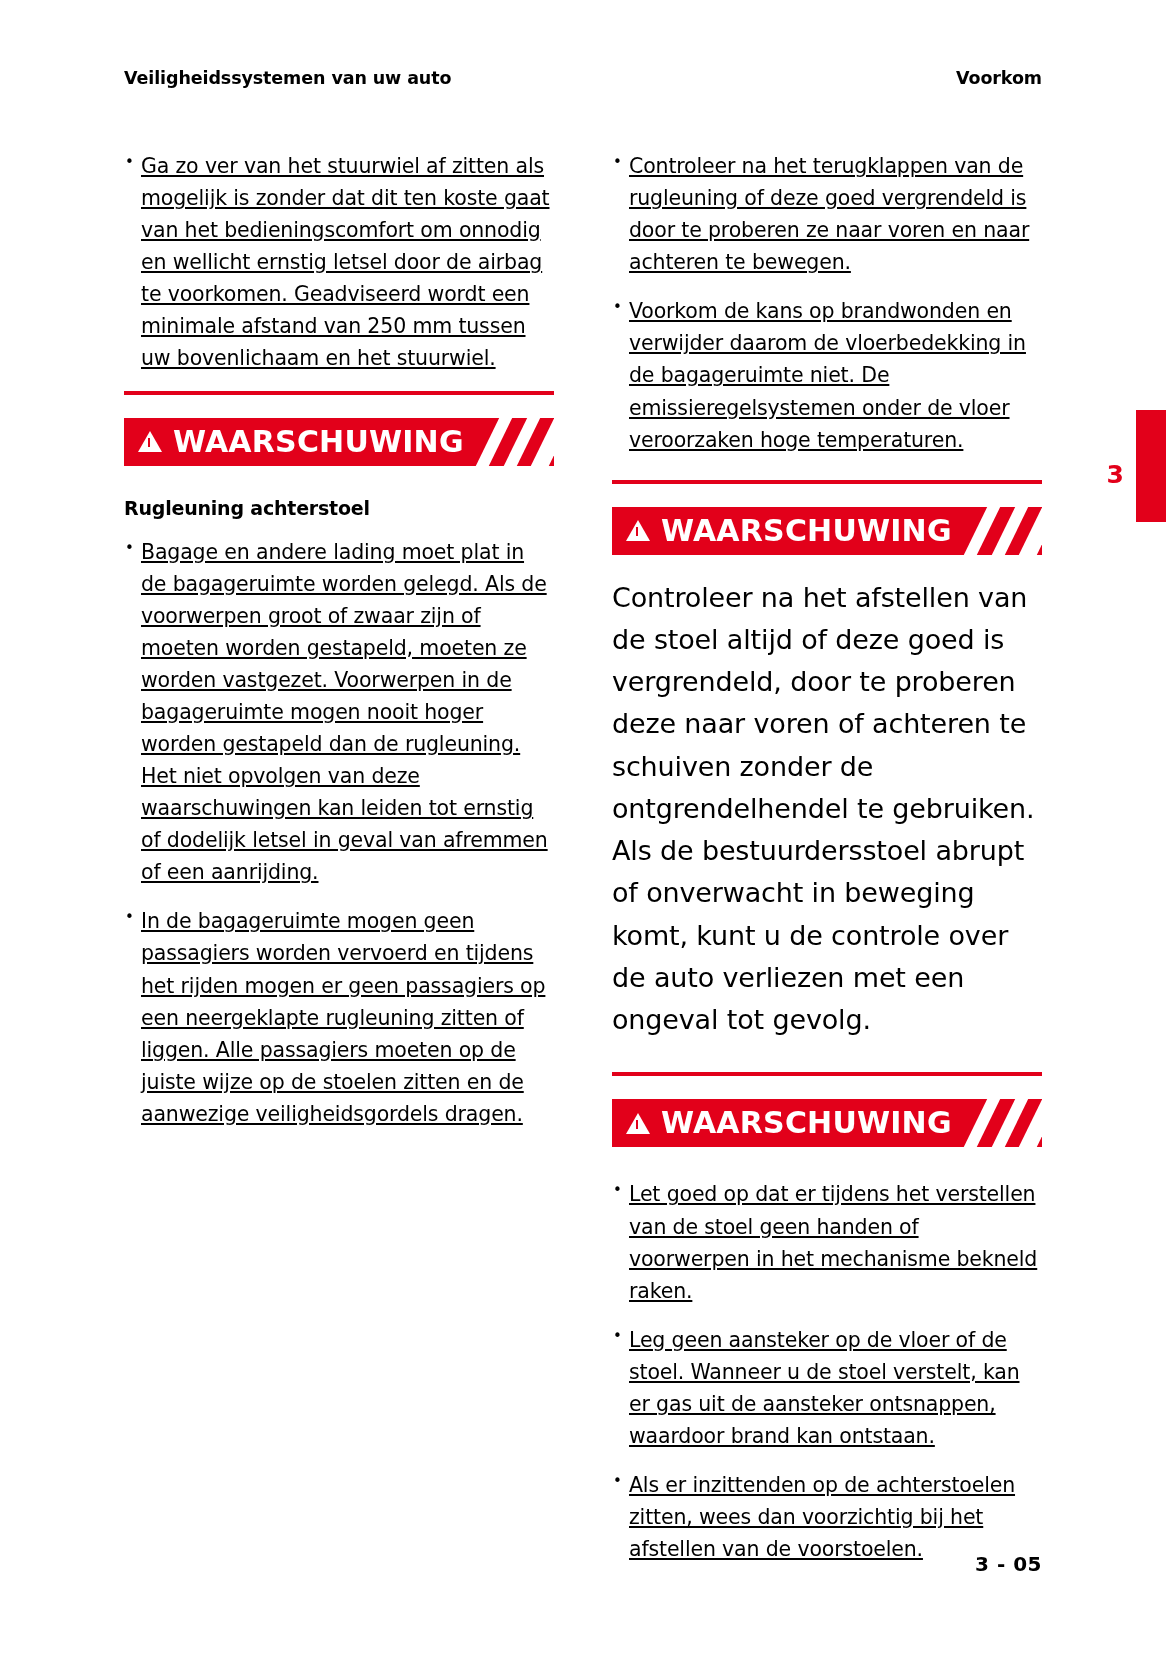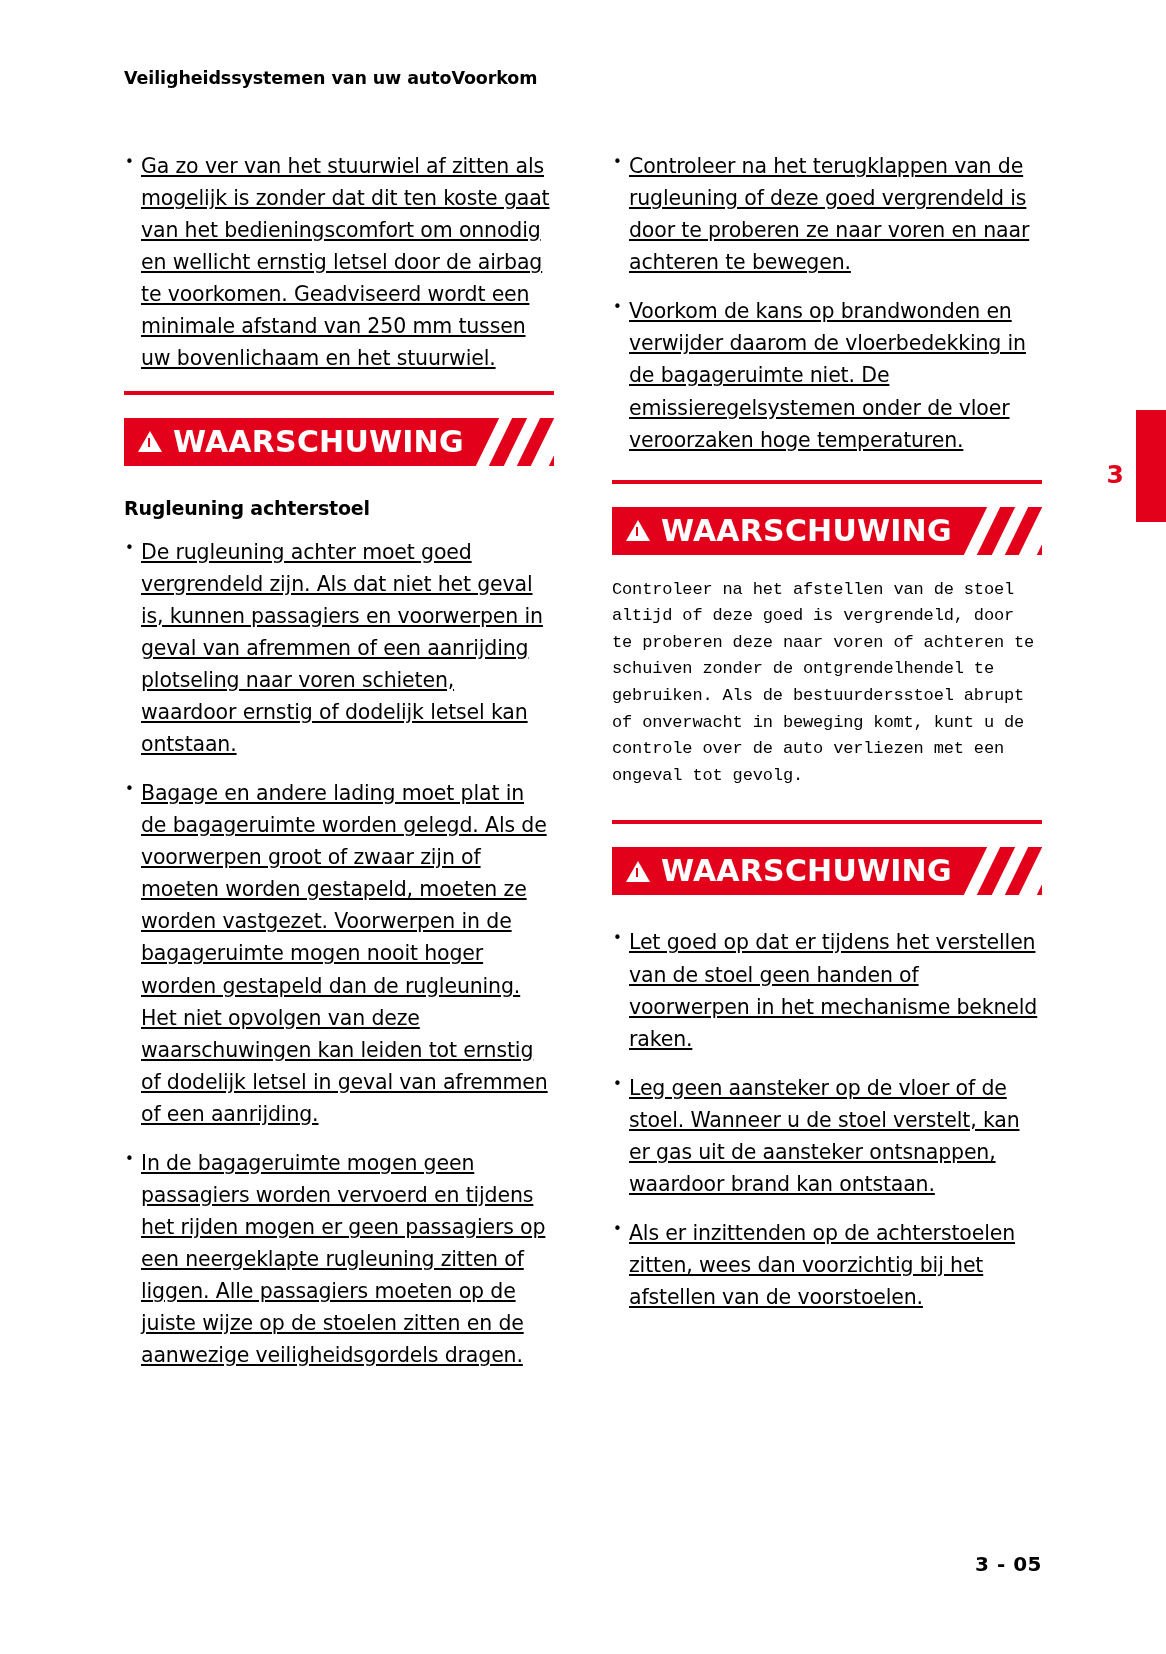--- a/index.html
+++ b/index.html
@@ -22,20 +22,21 @@
     padding: 0;
   }
 
   
   .header {
     position: absolute;
     top: 68px;
     left: 124px;
     right: 124px;
     display: flex;
+    justify-content: space-between;
     align-items: baseline;
     font-size: 17.5px;
     font-weight: 700;
     letter-spacing: -0.1px;
     color: #000;
   }
   .header-left { white-space: nowrap; }
   .header-right { white-space: nowrap; }
 
   
@@ -72,25 +73,24 @@
   .bullet::before {
     content: "\2022";
     position: absolute;
     left: 1px;
     top: -1px;
     font-size: 15px;
     line-height: 1.75;
   }
 
   .para {
-    font-size: 17px;
+    font-size: 27px;
     line-height: 1.565;
     letter-spacing: -0.15px;
     margin: 0;
-    font-family: Liberation Mono, monospace;
   }
 
   .subhead {
     font-size: 19px;
     font-weight: 700;
     letter-spacing: -0.2px;
     margin: 0 0 17px 0;
   }
 
   
@@ -224,21 +224,20 @@
             <span class="s1"></span>
               <span class="s2"></span>
               <span class="s3"></span>
           </div>
         </div>
       </div>
 
       <div class="subhead">Rugleuning achterstoel</div>
 
       <ul class="bullet-list">
-        <li class="bullet">De rugleuning achter moet goed vergrendeld zijn. Als dat niet het geval is, kunnen passagiers en voorwerpen in geval van afremmen of een aanrijding plotseling naar voren schieten, waardoor ernstig of dodelijk letsel kan ontstaan.</li>
         <li class="bullet">Bagage en andere lading moet plat in de bagageruimte worden gelegd. Als de voorwerpen groot of zwaar zijn of moeten worden gestapeld, moeten ze worden vastgezet. Voorwerpen in de bagageruimte mogen nooit hoger worden gestapeld dan de rugleuning. Het niet opvolgen van deze waarschuwingen kan leiden tot ernstig of dodelijk letsel in geval van afremmen of een aanrijding.</li>
         <li class="bullet">In de bagageruimte mogen geen passagiers worden vervoerd en tijdens het rijden mogen er geen passagiers op een neergeklapte rugleuning zitten of liggen. Alle passagiers moeten op de juiste wijze op de stoelen zitten en de aanwezige veiligheidsgordels dragen.</li>
       </ul>
 
     </div>
 
     <div class="col">
 
       <ul class="bullet-list">
         <li class="bullet">Controleer na het terugklappen van de rugleuning of deze goed vergrendeld is door te proberen ze naar voren en naar achteren te bewegen.</li>

